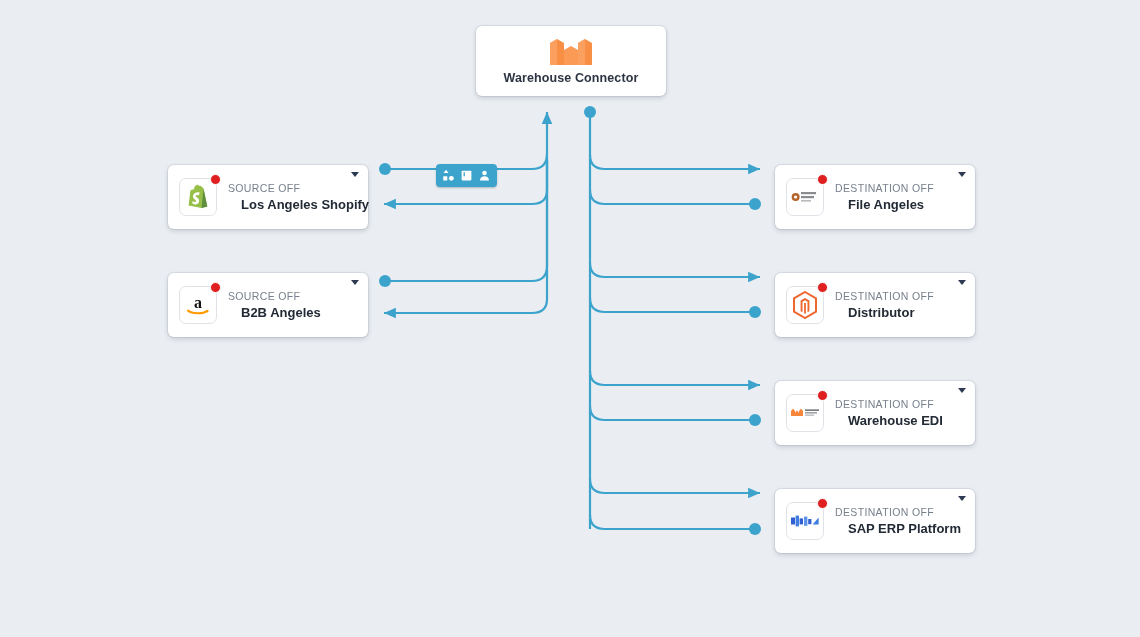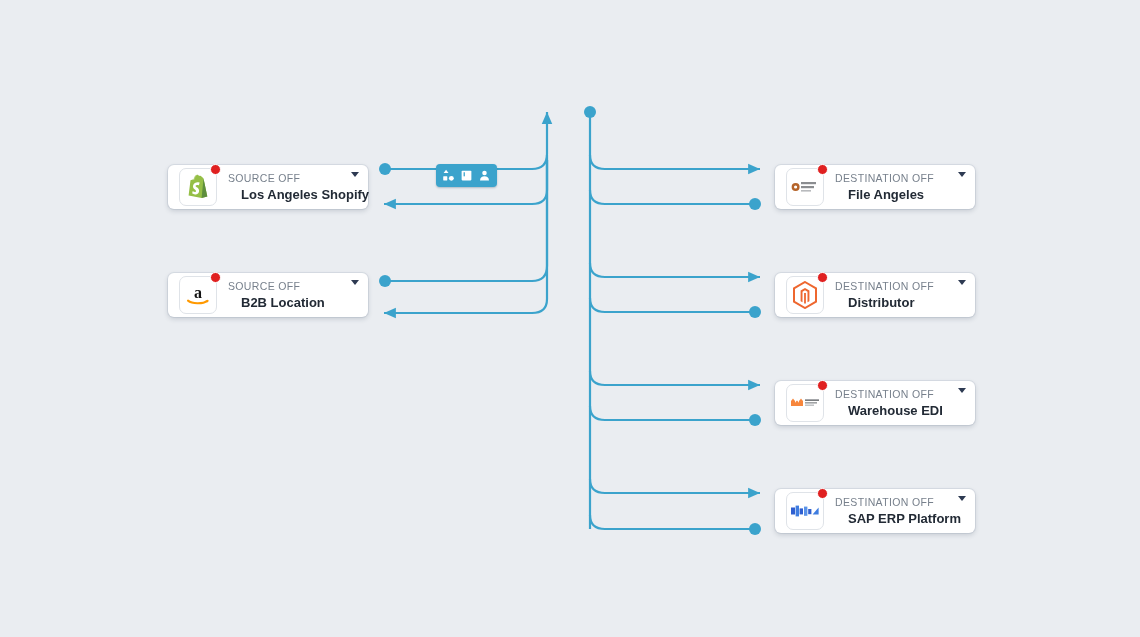--- a/index.html
+++ b/index.html
@@ -62,21 +62,21 @@
 
   .hub-label {
     font-size: 12.5px;
     font-weight: bold;
     color: #2c3442;
     letter-spacing: .1px;
   }
 
   .node-side {
     width: 200px;
-    height: 44px;
+    height: 64px;
   }
 
   .icon-box {
     position: relative;
     width: 38px;
     height: 38px;
     min-width: 38px;
     border: 1px solid #dfe3e8;
     border-radius: 7px;
     background: #fff;
@@ -234,20 +234,30 @@
       </svg>
     </span>
     <span class="chip-btn">
       <svg width="13" height="13" viewBox="0 0 16 16" fill="#ffffff">
         <circle cx="8" cy="5" r="2.8"></circle>
         <path d="M2.5 14 C2.5 10.6 5 9 8 9 C11 9 13.5 10.6 13.5 14 Z"></path>
       </svg>
     </span>
   </div>
 
+  <div class="node node-hub">
+    <svg class="hub-icon" viewBox="0 0 46 30">
+      <path d="M2 6 L9 2 L16 6 L16 28 L2 28 Z" fill="#f98f45"></path>
+      <path d="M16 13 L23 9 L30 13 L30 28 L16 28 Z" fill="#fb9a55"></path>
+      <path d="M30 6 L37 2 L44 6 L44 28 L30 28 Z" fill="#f98f45"></path>
+      <path d="M2 6 L9 2 L9 28 L2 28 Z" fill="#fca96b" opacity=".65"></path>
+      <path d="M30 6 L37 2 L37 28 L30 28 Z" fill="#fca96b" opacity=".65"></path>
+    </svg>
+    <div class="hub-label">Warehouse Connector</div>
+  </div>
 
   <div class="node node-side" style="left:168px; top:165px;">
     <div class="icon-box">
       <svg width="24" height="26" viewBox="0 0 24 26">
         <path d="M14.8 2.1 C14.3 1.6 13.4 1.7 13 1.9 C12.6 1.1 11.9 .6 11 .7 C9.2 .9 8.1 3.3 7.6 5.3 L5.2 6 C4.5 6.2 4.5 6.3 4.4 7 L2.6 21.6 L15.6 24 L21.3 22.6 L17.5 4.4 C17.5 4.4 15.3 2.6 14.8 2.1 Z" fill="#95bf46"></path>
         <path d="M17.5 4.4 L15.6 24 L21.3 22.6 L17.5 4.4 Z" fill="#5e8e3e"></path>
         <path d="M13.7 8.6 L12.9 11.2 C12.9 11.2 12.1 10.8 11.1 10.9 C9.6 11 9.6 11.9 9.6 12.1 C9.7 13.3 12.9 13.6 13.1 16.5 C13.2 18.7 11.9 20.3 9.9 20.4 C7.5 20.6 6.2 19.2 6.2 19.2 L6.7 17 C6.7 17 8 18 9 17.9 C9.7 17.9 10 17.3 9.9 16.9 C9.8 15.3 7.2 15.4 7 12.8 C6.8 10.6 8.3 8.4 11.4 8.2 C12.7 8.1 13.7 8.6 13.7 8.6 Z" fill="#ffffff"></path>
         <path d="M11 .7 C11.2 .7 11.3 .8 11.5 .9 C10.3 1.5 9 2.9 8.5 5.7 L6.6 6.3 C7.2 4.3 8.6 .9 11 .7 Z" fill="#ffffff" opacity=".25"></path>
       </svg>
       <span class="status-dot"></span>
@@ -263,21 +273,21 @@
     <div class="icon-box">
       <svg width="28" height="24" viewBox="0 0 28 24">
         <text x="14" y="15" font-family="'Liberation Serif', serif" font-size="16" font-weight="bold" fill="#121212" text-anchor="middle">a</text>
         <path d="M4 17.6 C8 20.8 18.5 21.2 23.6 17.8" stroke="#ff9900" stroke-width="2.1" fill="none" stroke-linecap="round"></path>
         <path d="M23.8 17.6 L21.6 17.2 L23.2 19.8 Z" fill="#ff9900"></path>
       </svg>
       <span class="status-dot"></span>
     </div>
     <div class="node-text">
       <span class="node-kicker">SOURCE OFF</span>
-      <span class="node-title">B2B Location</span>
+      <span class="node-title">B2B Angeles</span>
     </div>
     <span class="caret"></span>
   </div>
 
   <div class="node node-side" style="left:775px; top:165px;">
     <div class="icon-box">
       <svg width="28" height="16" viewBox="0 0 28 16">
         <circle cx="4.6" cy="8" r="4" fill="#b5642a"></circle>
         <circle cx="4.6" cy="8" r="1.6" fill="#ffffff"></circle>
         <rect x="10" y="3" width="15" height="2.2" fill="#8b8d90"></rect>

